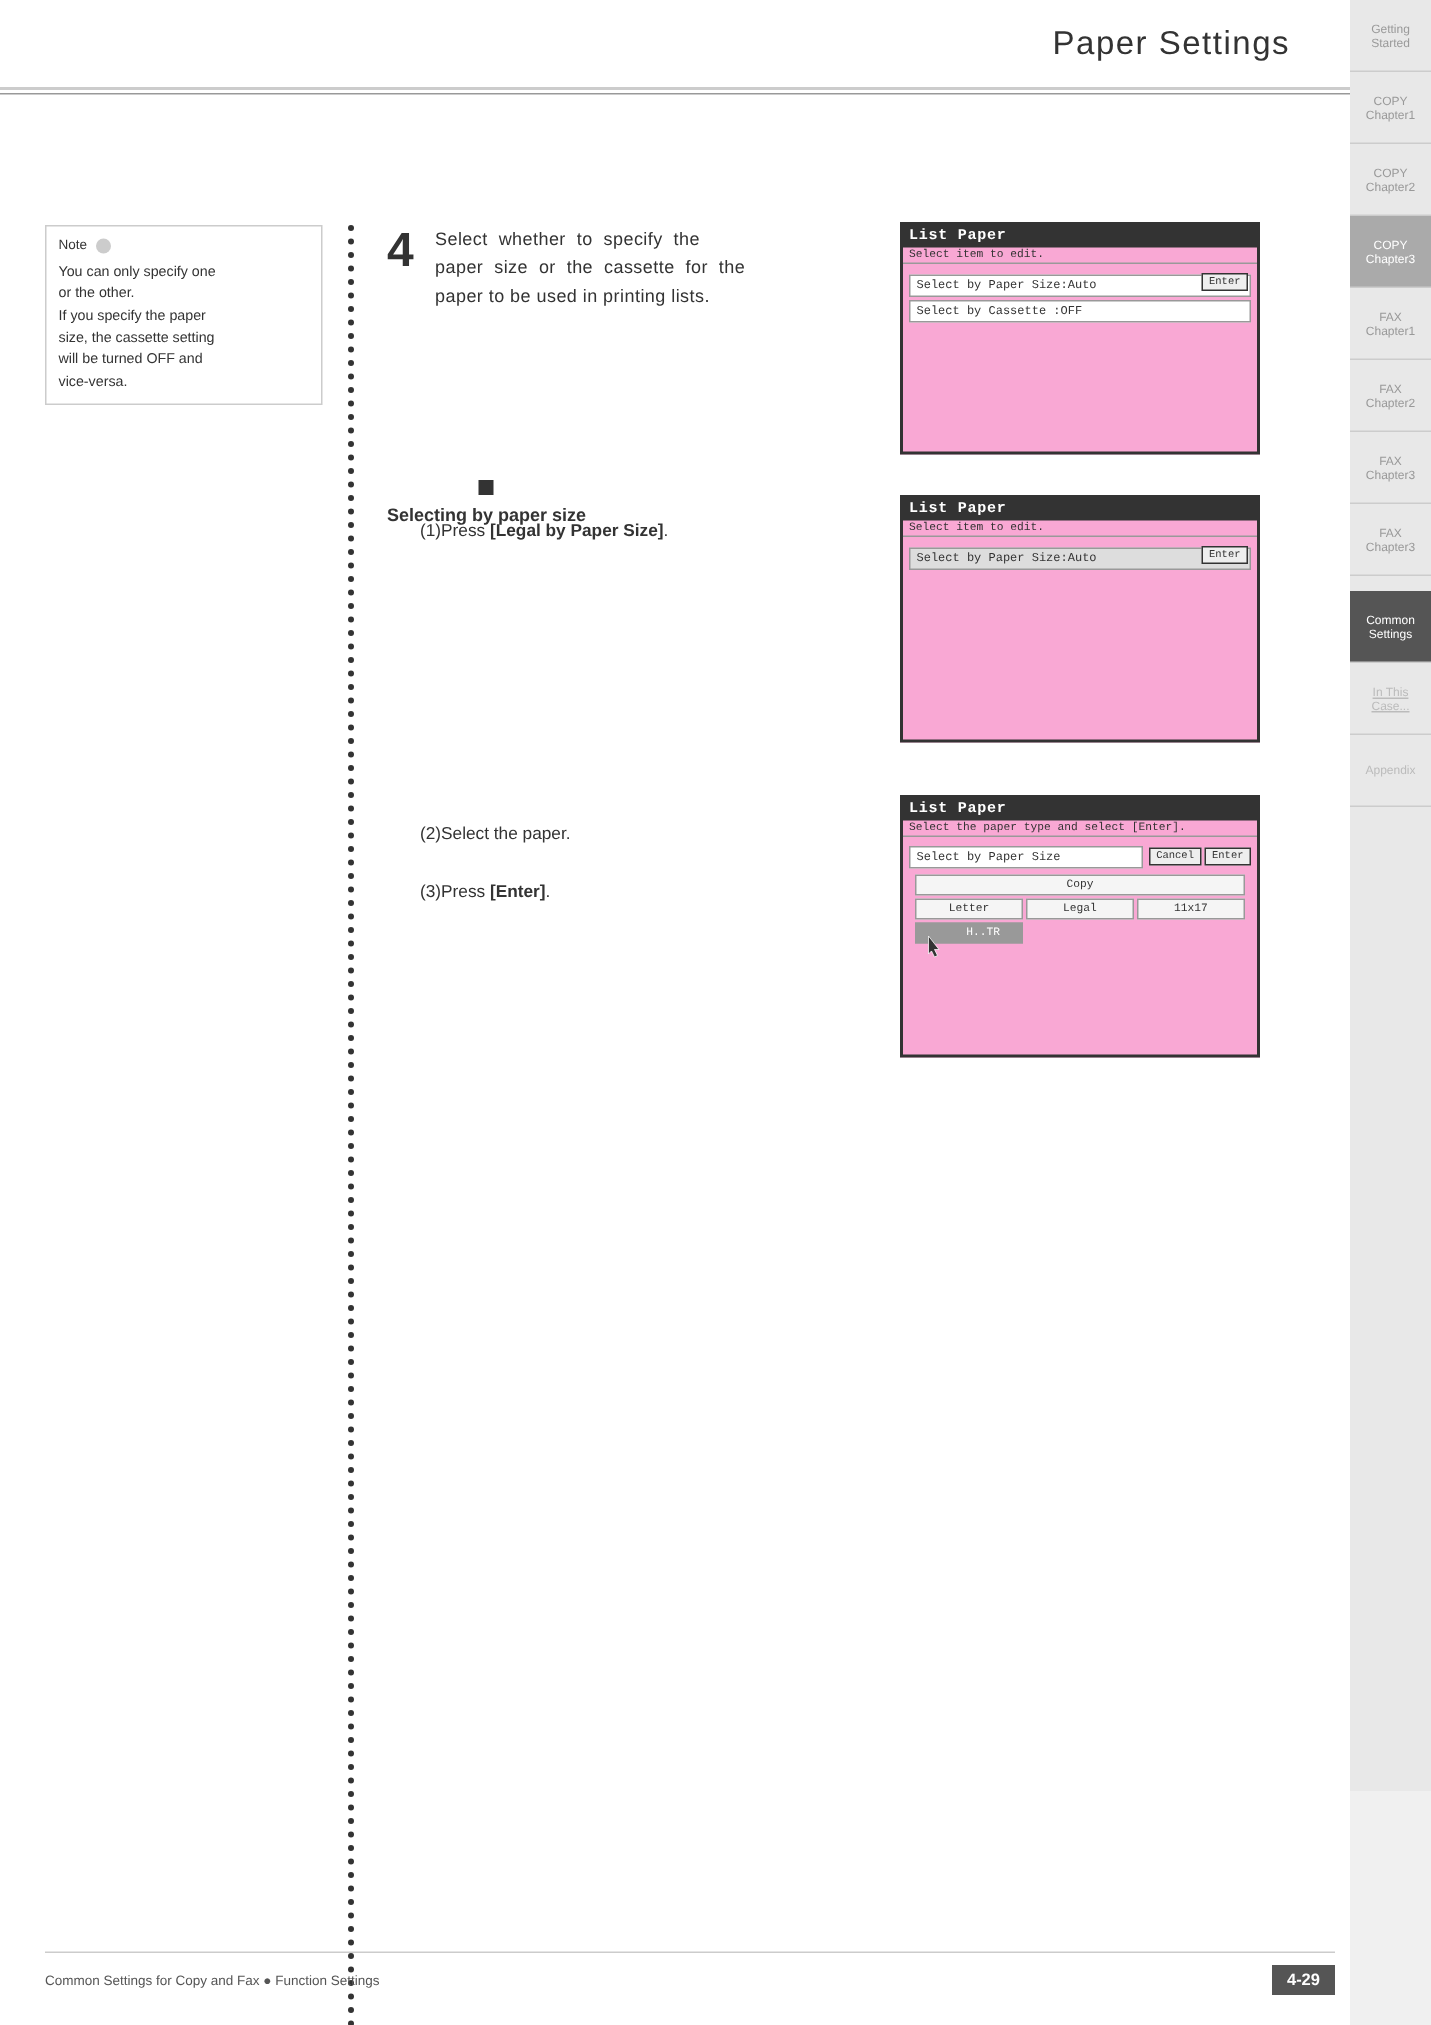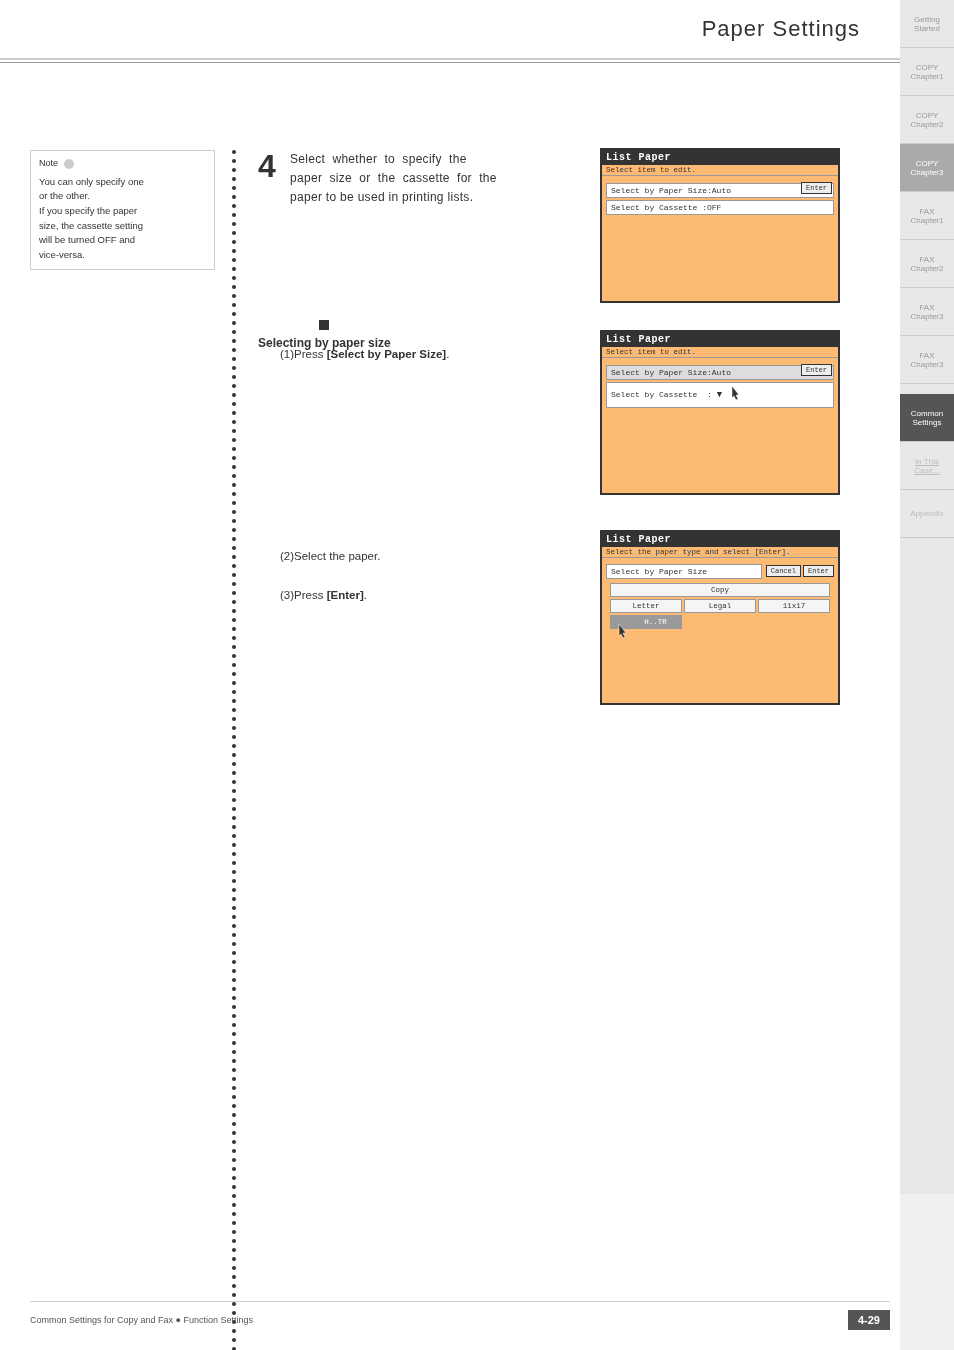--- a/index.html
+++ b/index.html
@@ -197,21 +197,21 @@
 
     .sub-step-3 {
       top: 568px;
       left: 280px;
       margin-top: 21px;
     }
 
     
     .screen-mockup {
       position: absolute;
-      background: #fdba74;
+      background: #f9a8d4;
       border: 2px solid #333;
       font-family: 'Courier New', monospace;
     }
 
     .screen-1 {
       top: 148px;
       left: 600px;
       width: 240px;
       height: 155px;
     }
@@ -556,21 +556,21 @@
     paper to be used in printing lists.
   </span>
 </div>
 
 <div class="sub-section-title">
   <span class="black-square"></span>
   <span style="font-size:12px;font-family:Arial,sans-serif;font-weight:bold;color:#333;">Selecting by paper size</span>
 </div>
 
 <div class="sub-step sub-step-1">
-  <span style="font-size:11.5px;">(1)Press <strong>[Select by Paper Size]</strong>.</span>
+  <span style="font-size:11.5px;">(1)Press <strong>[Legal by Paper Size]</strong>.</span>
 </div>
 
 <div class="sub-step sub-step-2">
   <span>(2)Select the paper.</span>
 </div>
 
 <div class="sub-step sub-step-3">
   <span style="font-size:11.5px;">(3)Press <strong>[Enter]</strong>.</span>
 </div>
 
@@ -587,28 +587,20 @@
 </div>
 
 <div class="screen-mockup screen-2">
   <div class="screen-title">List Paper</div>
   <div class="screen-subtitle">Select item to edit.</div>
   <div class="screen-body">
     <div style="text-align:right;margin-bottom:3px;">
       <span class="screen-enter-btn">Enter</span>
     </div>
     <div class="screen-row selected">Select by Paper Size:Auto</div>
-    <div class="screen-row">
-      Select by Cassette &nbsp;:
-      <span style="font-size:9px;">▼</span>
-      
-      <svg style="display:inline-block;width:18px;height:20px;vertical-align:middle;" viewBox="0 0 18 20">
-        <path d="M5 1 L5 13 L7 11 L9 15 L11 14 L9 10 L12 10 Z" fill="#333" stroke="#fff" stroke-width="0.5"></path>
-      </svg>
-    </div>
   </div>
 </div>
 
 <div class="screen-mockup screen-3">
   <div class="screen-title">List Paper</div>
   <div class="screen-subtitle">Select the paper type and select [Enter].</div>
   <div class="screen-body">
     <div style="display:flex;justify-content:space-between;align-items:center;margin-bottom:2px;">
       <span class="screen-row" style="flex:1;margin-right:4px;margin-bottom:0;">Select by Paper Size</span>
       <div style="display:flex;gap:2px;">

